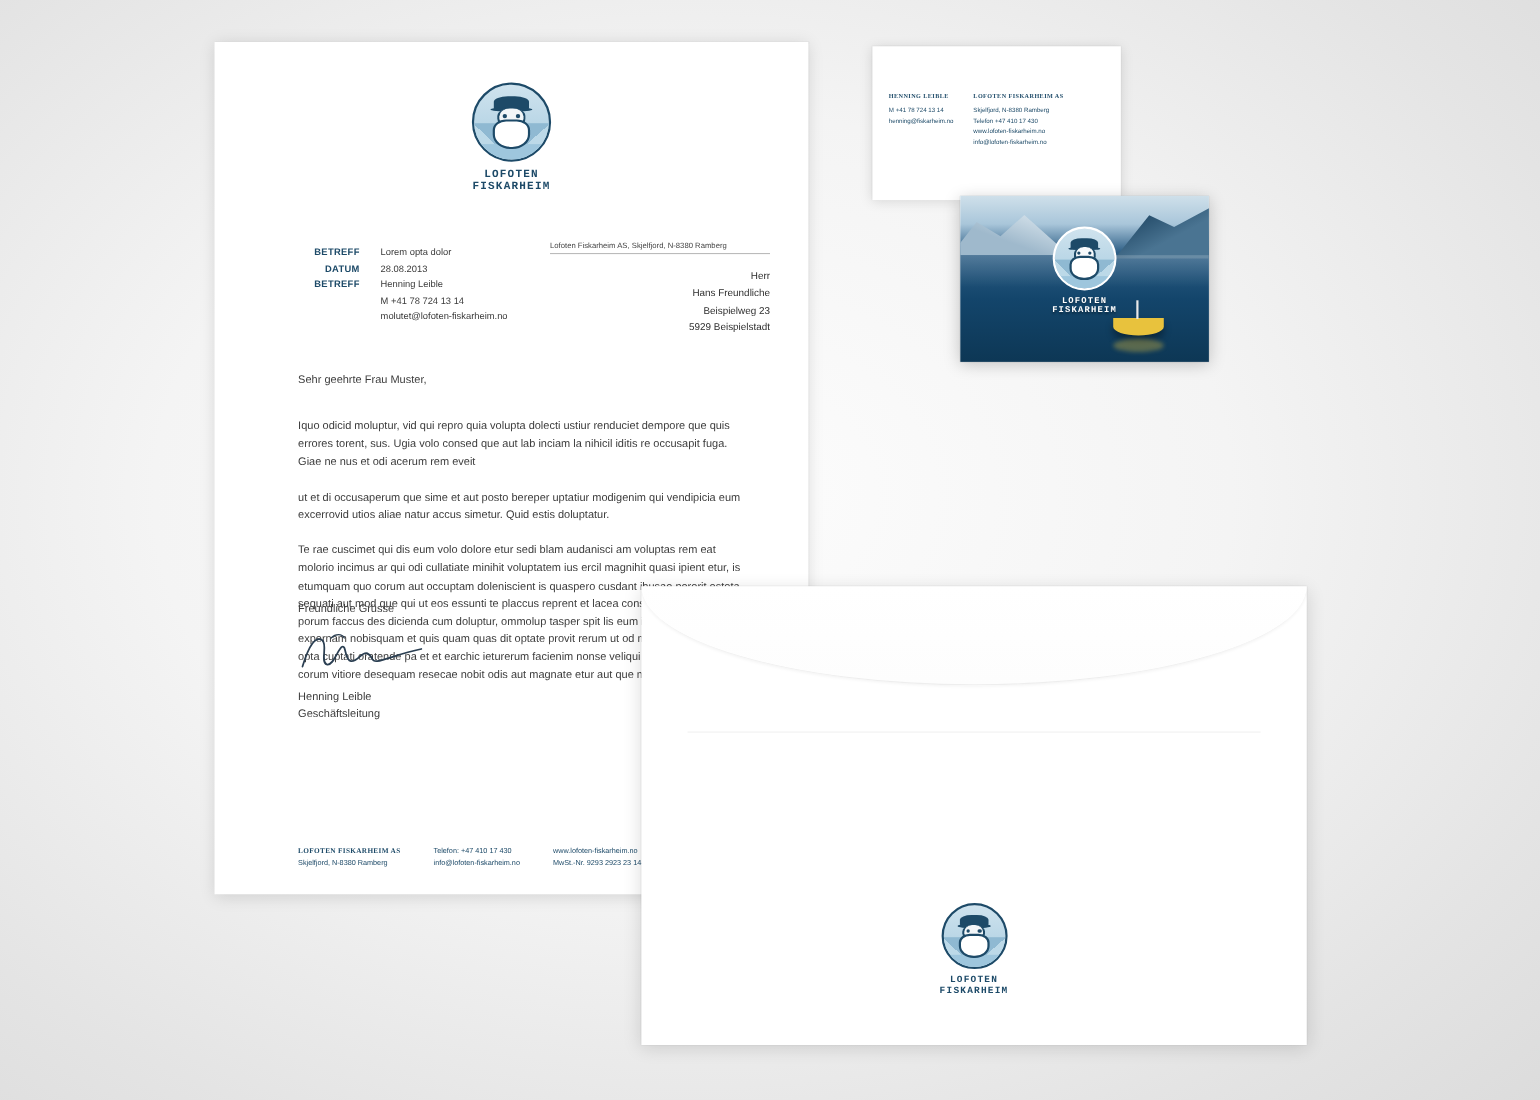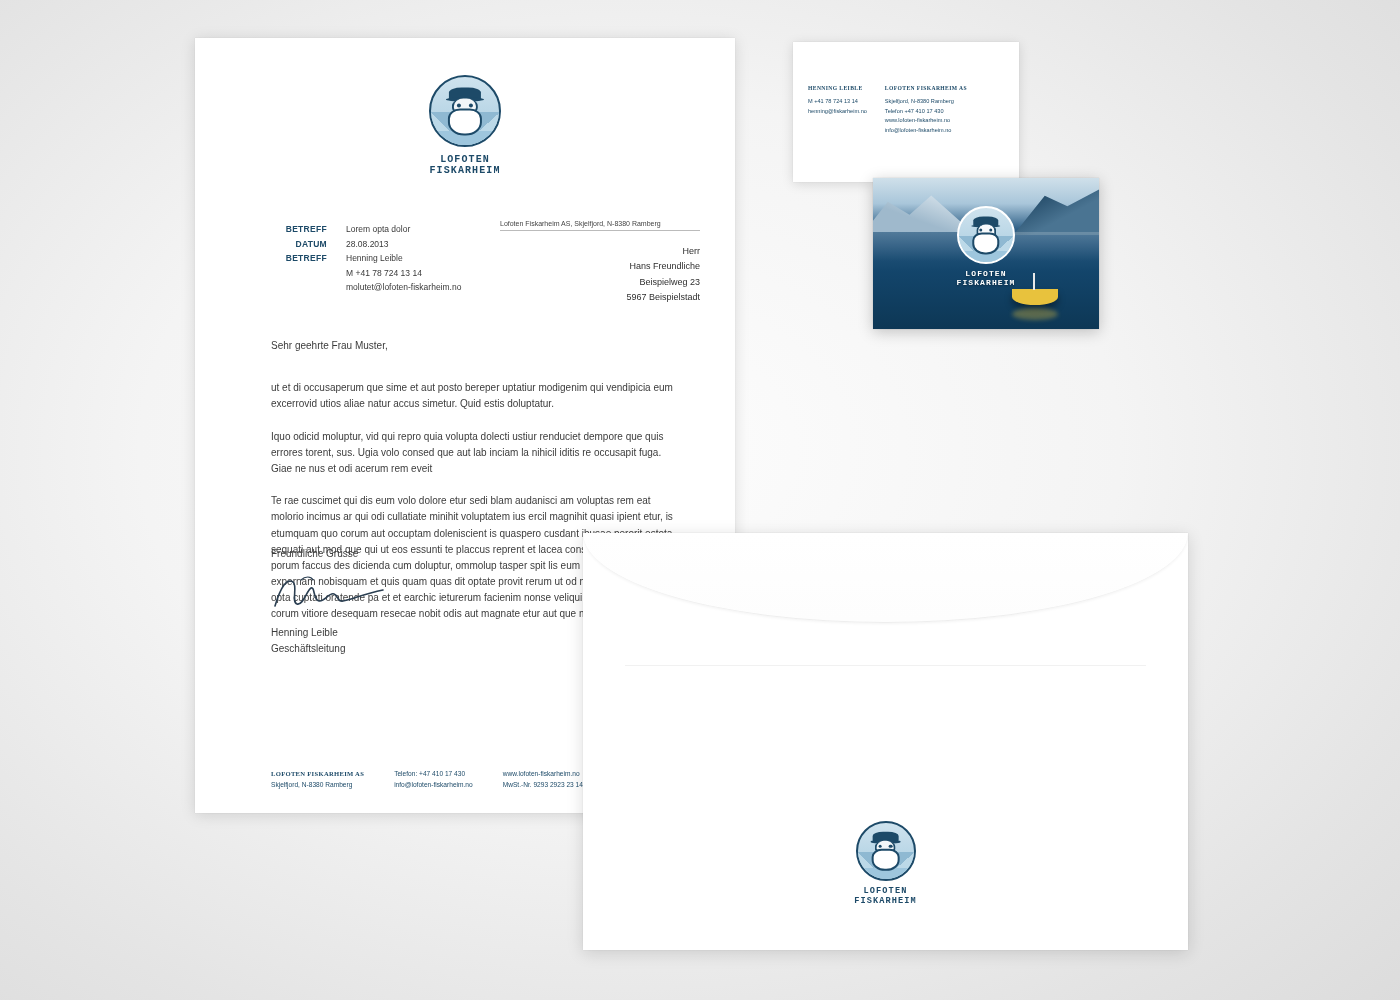--- a/index.html
+++ b/index.html
@@ -362,28 +362,28 @@
       <div>molutet@lofoten-fiskarheim.no</div>
     </div>
   </div>
 
   <div class="lh-address">
     <div class="sender">Lofoten Fiskarheim AS, Skjelfjord, N-8380 Ramberg</div>
     <div class="lines">
       <div>Herr</div>
       <div>Hans Freundliche</div>
       <div>Beispielweg 23</div>
-      <div>5967 Beispielstadt</div>
+      <div>5929 Beispielstadt</div>
     </div>
   </div>
 
   <div class="lh-body">
     <p class="lh-salutation">Sehr geehrte Frau Muster,</p>
+    <p>Iquo odicid moluptur, vid qui repro quia volupta dolecti ustiur renduciet dempore que quis errores torent, sus. Ugia volo consed que aut lab inciam la nihicil iditis re occusapit fuga. Giae ne nus et odi acerum rem eveit</p>
     <p>ut et di occusaperum que sime et aut posto bereper uptatiur modigenim qui vendipicia eum excerrovid utios aliae natur accus simetur. Quid estis doluptatur.</p>
-    <p>Iquo odicid moluptur, vid qui repro quia volupta dolecti ustiur renduciet dempore que quis errores torent, sus. Ugia volo consed que aut lab inciam la nihicil iditis re occusapit fuga. Giae ne nus et odi acerum rem eveit</p>
     <p>Te rae cuscimet qui dis eum volo dolore etur sedi blam audanisci am voluptas rem eat molorio incimus ar qui odi cullatiate minihit voluptatem ius ercil magnihit quasi ipient etur, is etumquam quo corum aut occuptam doleniscient is quaspero cusdant ibusae perorit estota sequati aut mod que qui ut eos essunti te placcus reprent et lacea consequam la volorum rat porum faccus des dicienda cum doluptur, ommolup tasper spit lis eum illiberit apisim expernam nobisquam et quis quam quas dit optate provit rerum ut od mossimp orestint est opta cuptati oratende pa et et earchic ieturerum facienim nonse veliqui ad molutet que cus corum vitiore desequam resecae nobit odis aut magnate etur aut que modis siti cor sapic</p>
   </div>
 
   <div class="lh-sign">
     <div>Freundliche Grüsse</div>
     <svg class="signature" viewBox="0 0 120 42">
       <path d="M4 34 C10 14, 16 6, 22 10 C27 14, 20 30, 26 32 C32 34, 36 18, 40 16
                C44 14, 42 28, 48 29 C54 30, 58 20, 63 22 C68 24, 66 30, 72 29
                C80 28, 92 22, 112 18" fill="none" stroke="#2b3f52" stroke-width="1.6" stroke-linecap="round"></path>
       <path d="M30 8 C34 4, 40 4, 42 8" fill="none" stroke="#2b3f52" stroke-width="1.2" stroke-linecap="round"></path>

